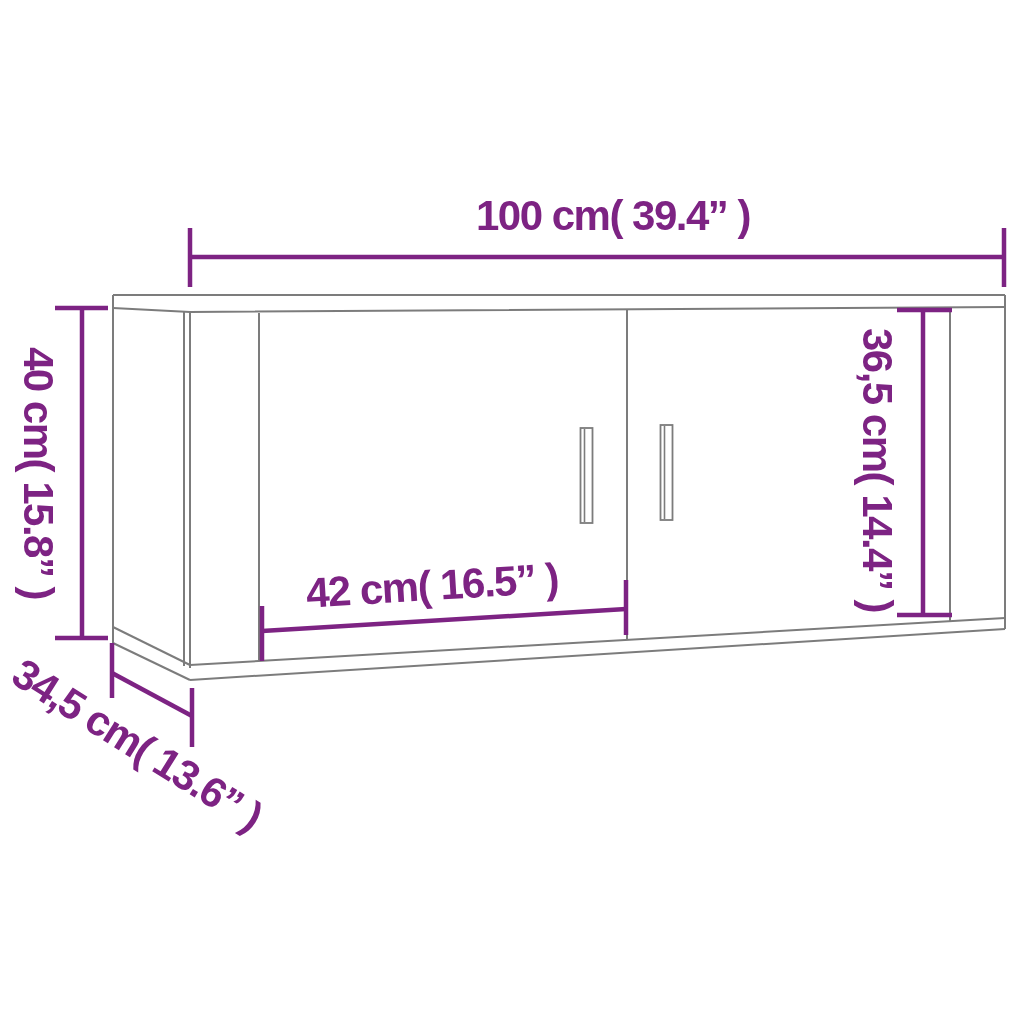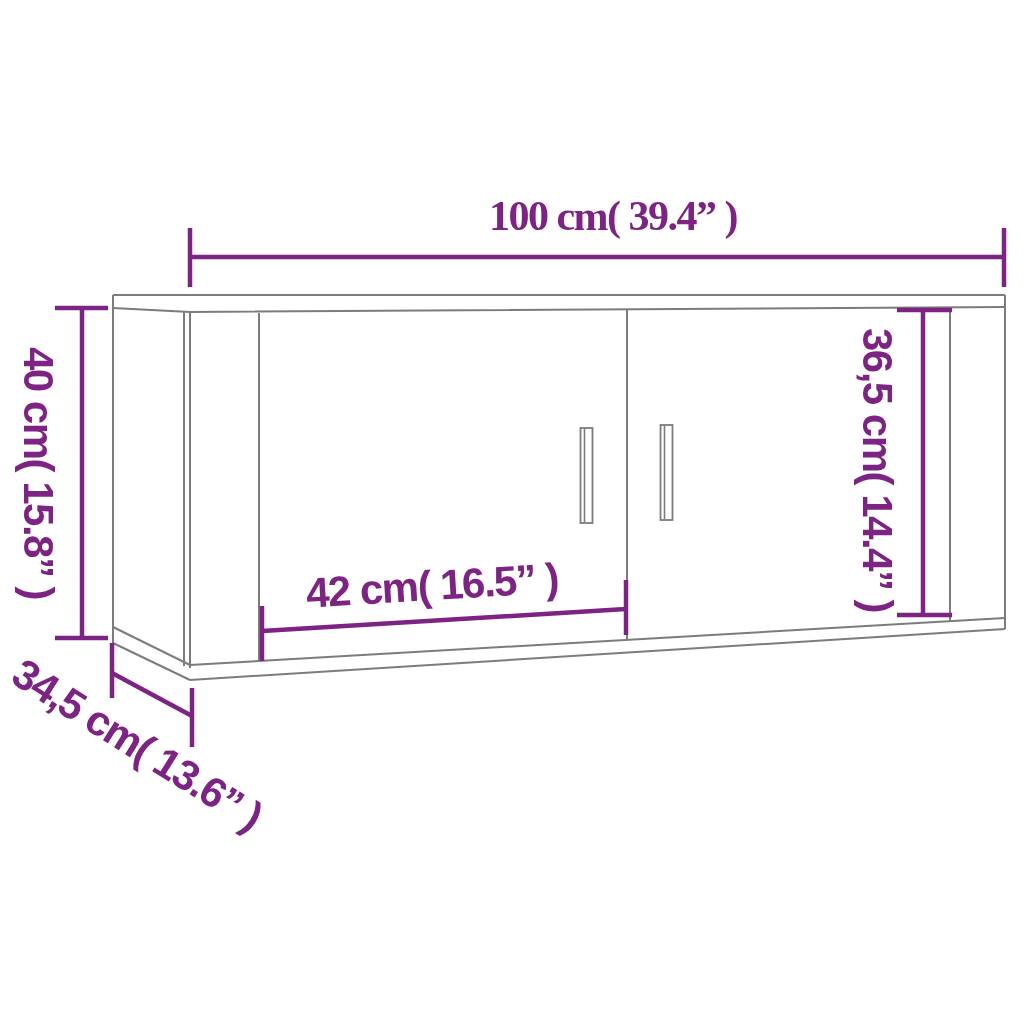--- a/index.html
+++ b/index.html
@@ -93,21 +93,21 @@
       <path class="p" d="M626,580 V635"></path>
     </g>
 
     <g>
       <path class="p" d="M112,673 L192,716"></path>
       <path class="p" d="M112,643 V698"></path>
       <path class="p" d="M192,688 V747"></path>
     </g>
   </svg>
 
-  <div class="dim-label horiz" style="left:613px;top:216px;font-family:Liberation Serif, serif;">100 cm( 39.4” )</div>
+  <div class="dim-label horiz" style="left:613px;top:216px;">100 cm( 39.4” )</div>
 
   <div class="dim-label rot90" style="left:38px;top:473px;">40 cm( 15.8” )</div>
 
   <div class="dim-label rot90" style="left:877px;top:470px;">36,5 cm( 14.4” )</div>
 
   <div class="dim-label rot-door" style="left:432px;top:586px;">42 cm( 16.5” )</div>
 
   <div class="dim-label rot-depth" style="left:137px;top:745px;">34,5 cm( 13.6” )</div>
 
 </div>

